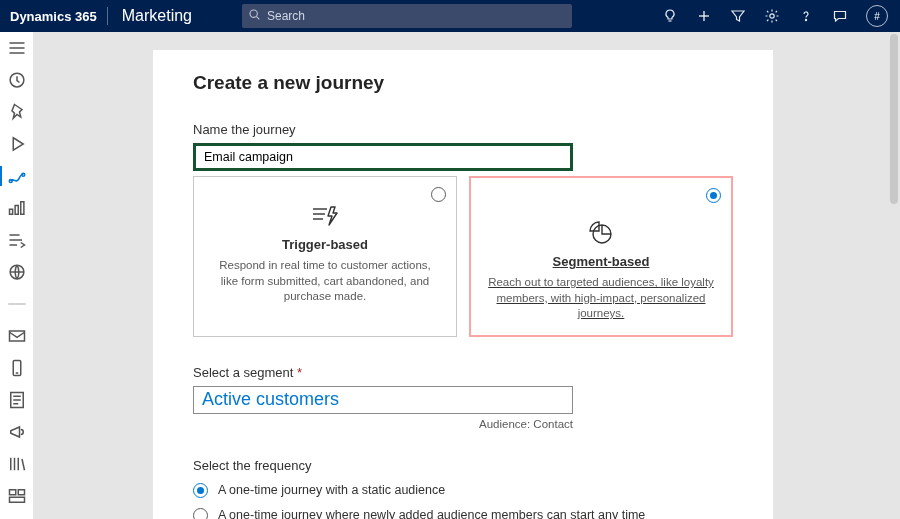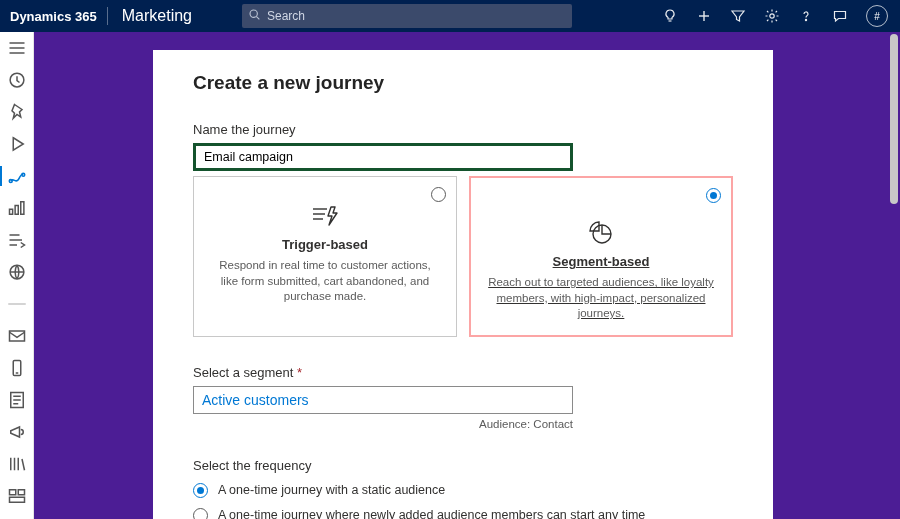--- a/index.html
+++ b/index.html
@@ -16,37 +16,37 @@
   .top-right { margin-left: auto; display: flex; align-items: center; gap: 18px; padding-right: 12px; }
   .tr-icon { width: 16px; height: 16px; display: flex; align-items: center; justify-content: center; opacity: .9; cursor: pointer; }
   .avatar { width: 22px; height: 22px; border: 1px solid rgba(255,255,255,.7); border-radius: 50%; display: flex; align-items: center; justify-content: center; font-size: 10px; }
 
   .shell { display: flex; height: 487px; }
   .rail { width: 34px; border-right: 1px solid #e5e5e5; display: flex; flex-direction: column; align-items: center; padding-top: 6px; gap: 12px; }
   .rail .ritem { width: 20px; height: 20px; display: flex; align-items: center; justify-content: center; color: #555; cursor: pointer; position: relative; }
   .rail .ritem.active::before { content:""; position:absolute; left:-7px; top:0; bottom:0; width:2px; background:#0078d4; }
   .rail .ritem.active svg { stroke:#0078d4; }
 
-  .stage { flex:1; background:#4c1d95; display:flex; justify-content:center; padding:0 8px 0 0; position:relative; overflow:hidden; }
+  .stage { flex:1; background:#e5e5e5; display:flex; justify-content:center; padding:0 8px 0 0; position:relative; overflow:hidden; }
   .panel { width:620px; background:#fff; margin-top:18px; padding: 22px 40px 0 40px; height:100%; overflow-y:auto; }
   .panel h1 { font-size:19px; font-weight:600; color:#242424; }
   .lbl { font-size:13px; color:#323130; margin-top:28px; display:block; }
   .req::after { content:" *"; color:#a4262c; }
   .txt { width:380px; height:28px; border:3px solid #14532d; padding:0 8px; font-size:12.5px; margin-top:6px; outline:none; }
   .cards { display:flex; gap:12px; margin-top:5px; }
   .card { flex:1; border:1px solid #c8c8c8; padding:10px 16px 14px; text-align:center; position:relative; cursor:pointer; }
   .card.selected { border:2px solid #fca5a5; padding:26px 15px 13px;text-decoration:underline; }
   .card .radio { position:absolute; top:10px; right:10px; width:15px; height:15px; border:1px solid #5b5b5b; border-radius:50%; display:flex; align-items:center; justify-content:center; }
   .card.selected .radio { border-color:#0078d4; }
   .card.selected .radio::after { content:""; width:7px; height:7px; background:#0078d4; border-radius:50%; }
   .card .cicon { height:30px; display:flex; align-items:center; justify-content:center; margin-top:14px; }
   .card .ctitle { font-size:13px; font-weight:600; margin-top:6px; }
   .card .cdesc { font-size:11.5px; color:#5b5b5b; line-height:1.35; margin-top:6px; }
   .seg { width:380px; height:28px; border:1px solid #8a8a8a; margin-top:6px; display:flex; align-items:center; padding:0 8px; }
-  .seg span { color:#0078d4; font-size:14px; }
+  .seg span { color:#0078d4; font-size:18px; }
   .aud { font-size:11.5px; color:#5b5b5b; text-align:right; width:380px; margin-top:4px; }
   .freq { margin-top:6px; }
   .opt { display:flex; align-items:center; gap:10px; margin-top:10px; font-size:12.5px; cursor:pointer; }
   .opt .r { width:15px; height:15px; border:1px solid #5b5b5b; border-radius:50%; flex:none; display:flex; align-items:center; justify-content:center; }
   .opt.sel .r { border-color:#0078d4; }
   .opt.sel .r::after { content:""; width:7px; height:7px; background:#0078d4; border-radius:50%; }
 
   .scrollbar { position:absolute; right:2px; top:2px; width:8px; height:170px; background:#c8c8c8; border-radius:4px; }
 </style>
 </head>

